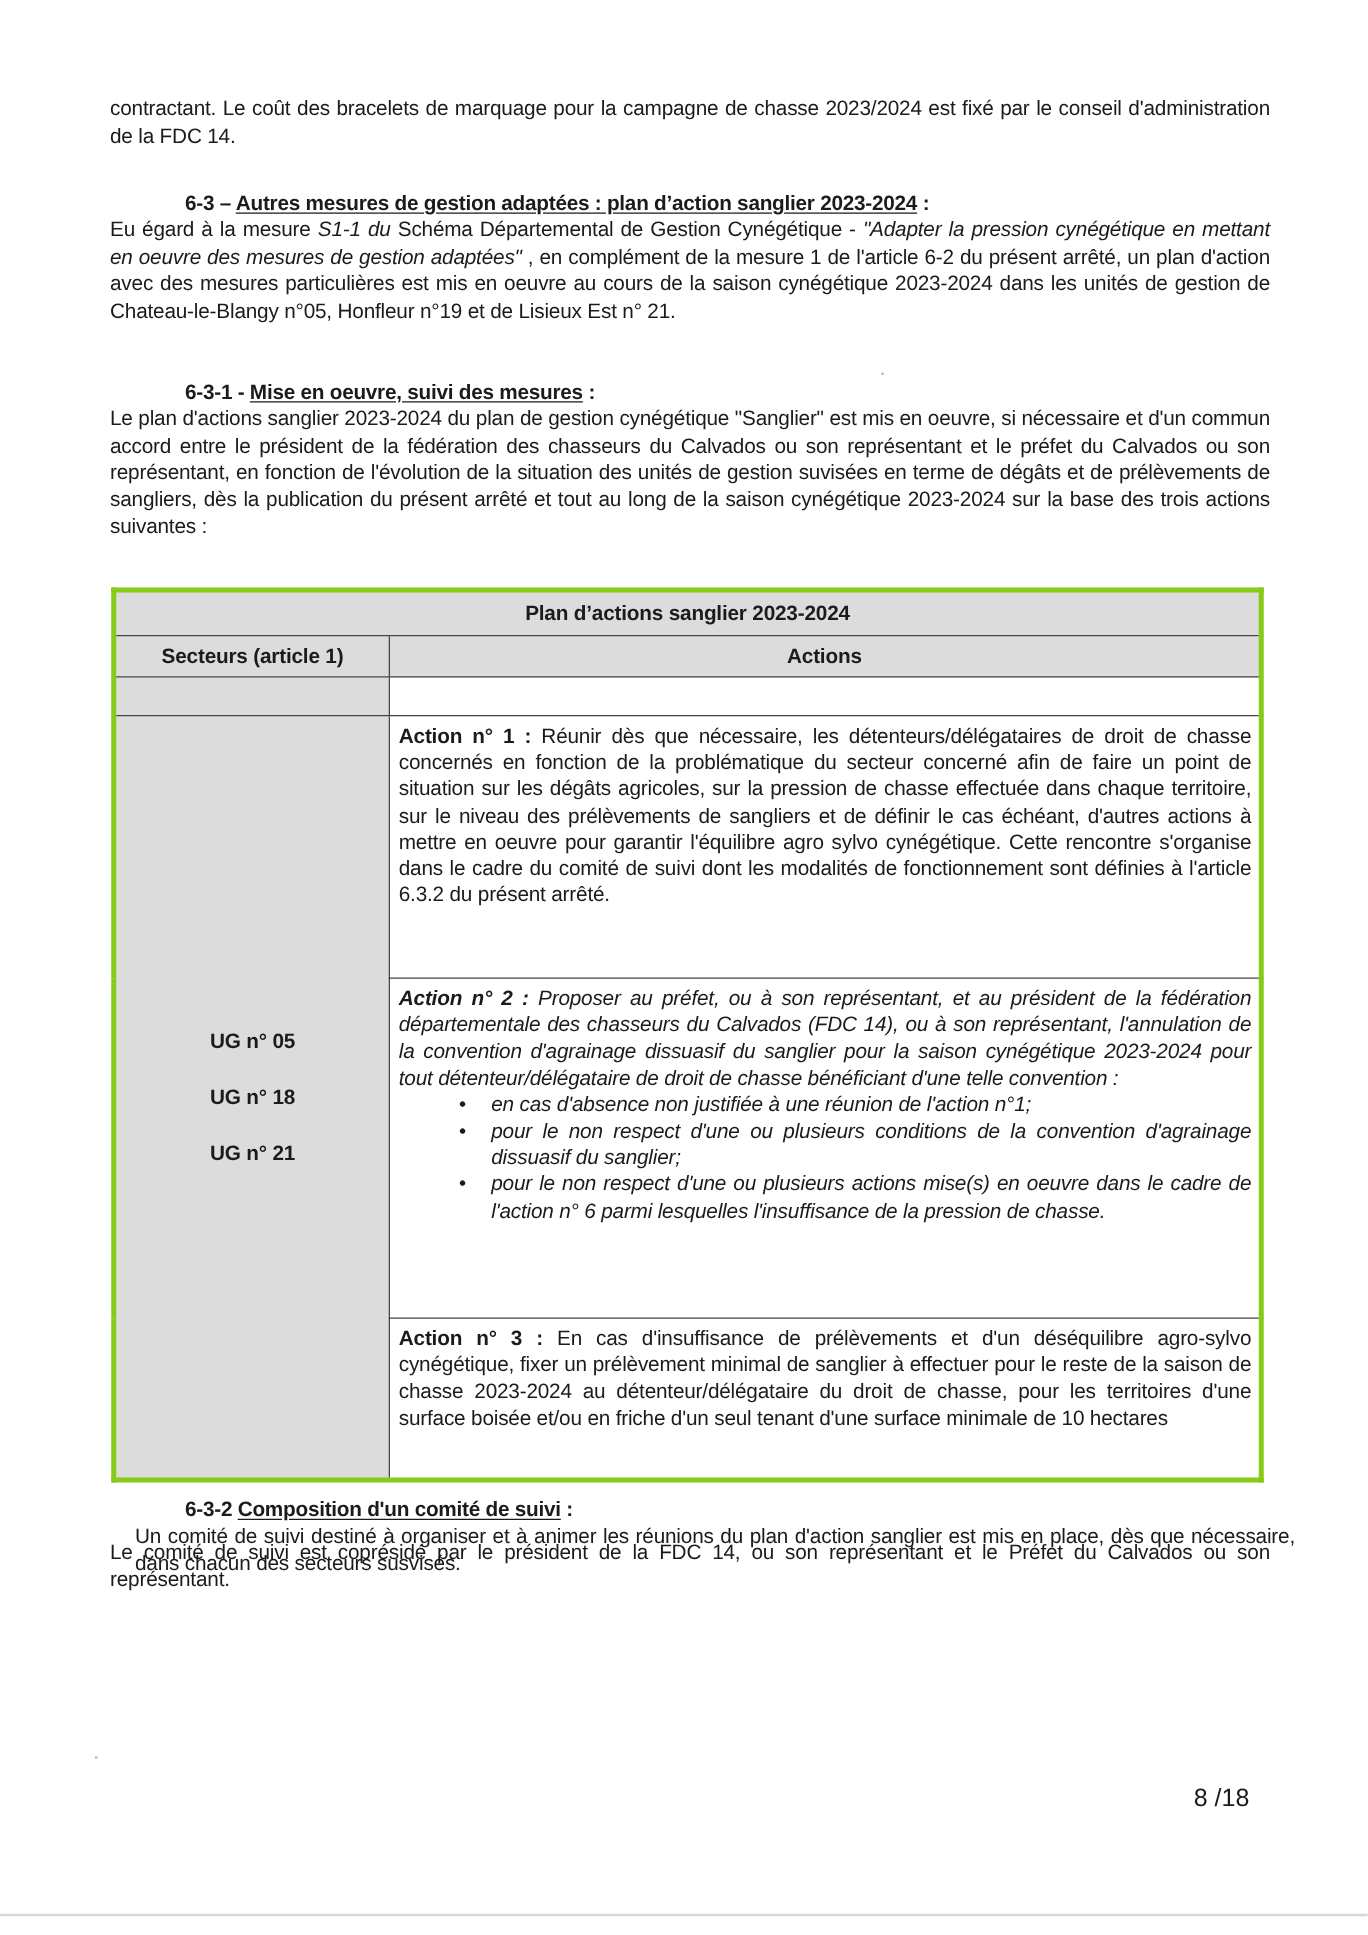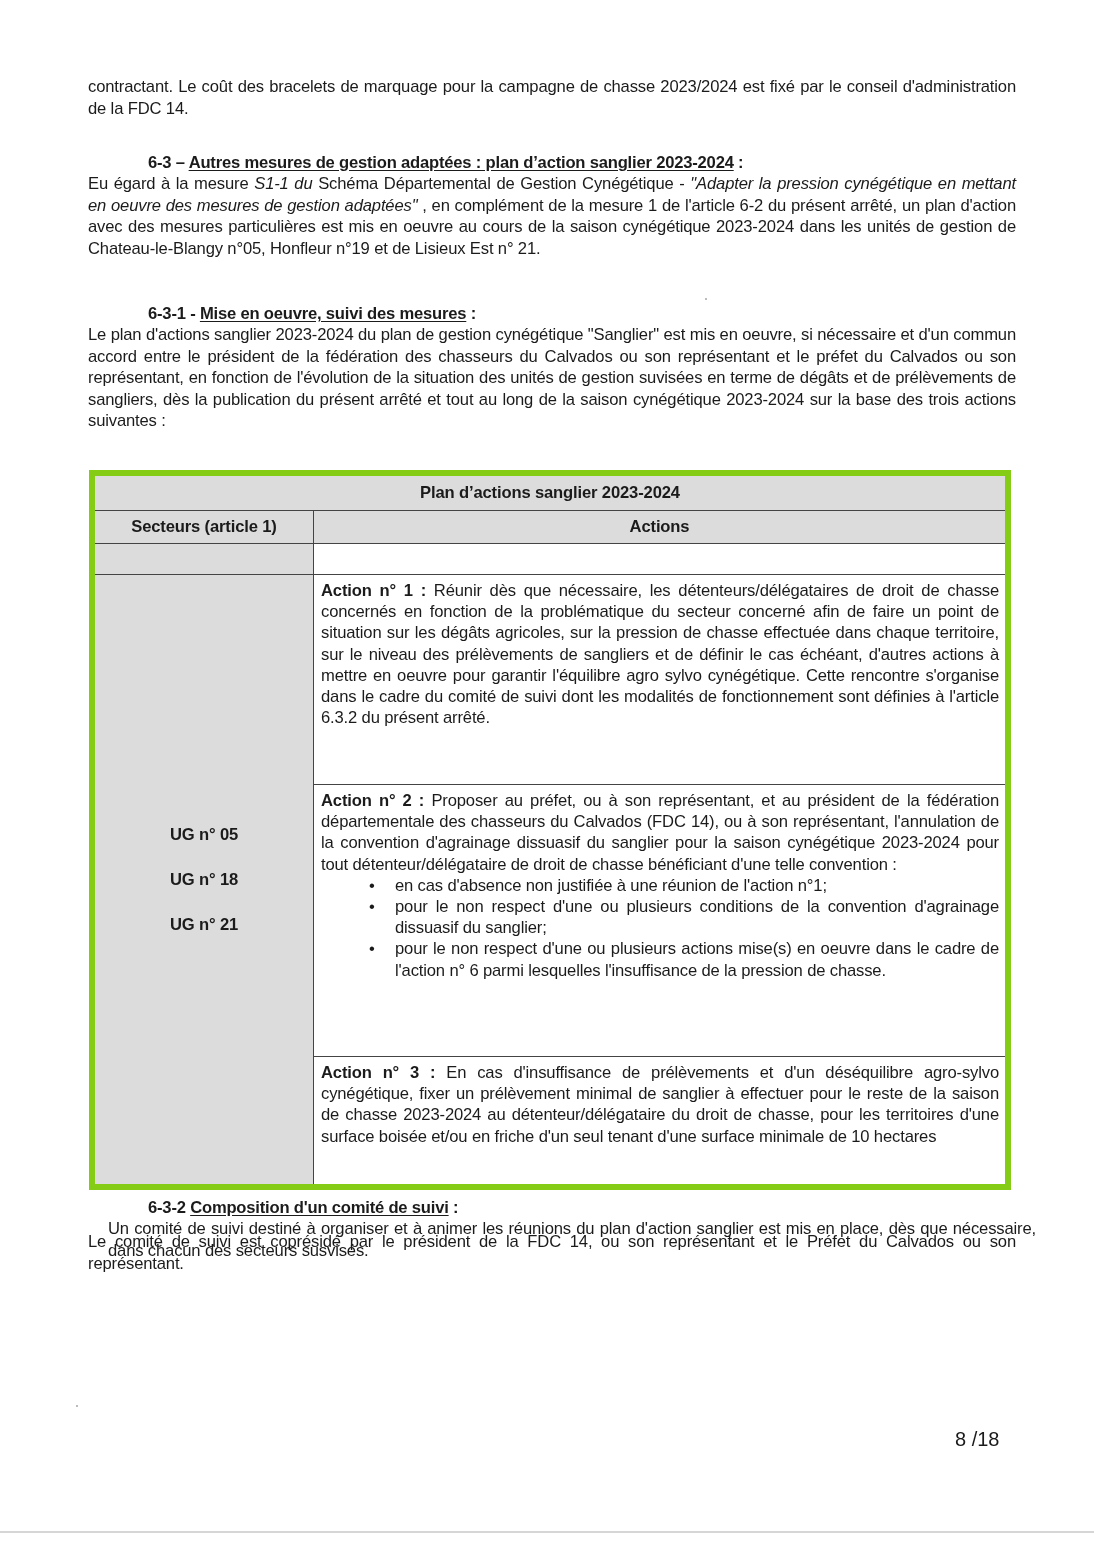--- a/index.html
+++ b/index.html
@@ -16,35 +16,35 @@
   .heading {
     position: absolute; left: 148px; font-weight: bold; font-size: 16.6px;
     line-height: 21px; letter-spacing: -0.2px;
   }
   .heading u { text-decoration: underline; text-underline-offset: 2px; }
   .it { font-style: italic; }
 
   
   .tbl {
     position: absolute; left: 89px; top: 470px; width: 922px;
-    border: 6px solid #84cc16; border-collapse: collapse;
+    border: 4px solid #84cc16; border-collapse: collapse;
   }
   .tbl td {
     border: 1px solid #444; padding: 0; vertical-align: top;
     font-size: 16.6px; line-height: 21.2px; letter-spacing: -0.15px;
   }
   .tbl .gray { background: #dcdcdc; }
   .tbl .title-cell { height: 34px; text-align: center; vertical-align: middle; font-weight: bold; }
   .tbl .hdr { height: 32px; text-align: center; vertical-align: middle; font-weight: bold; }
   .tbl .empty { height: 30px; }
   .col1 { width: 218px; }
   .act { padding: 5px 6px 0 7px !important; text-align: justify; }
   .act b { font-weight: bold; }
   .act1 { height: 204px; }
-  .act2 { height: 266px; }
+  .act2 { height: 266px; font-style: italic; }
   .act3 { height: 122px; margin-top: 19px; }
   .sectors-cell { vertical-align: middle !important; text-align: center; }
   .ug { font-weight: bold; font-size: 16.6px; line-height: 45px; }
   .bullets { margin: 0; padding: 0 0 0 48px; list-style: none; }
   .bullets li { position: relative; padding-left: 26px; }
   .bullets li::before { content: "\2022"; position: absolute; left: 0; top: 0; }
 
   .pagenum {
     position: absolute; left: 955px; top: 1428px; font-size: 20px;
   }

